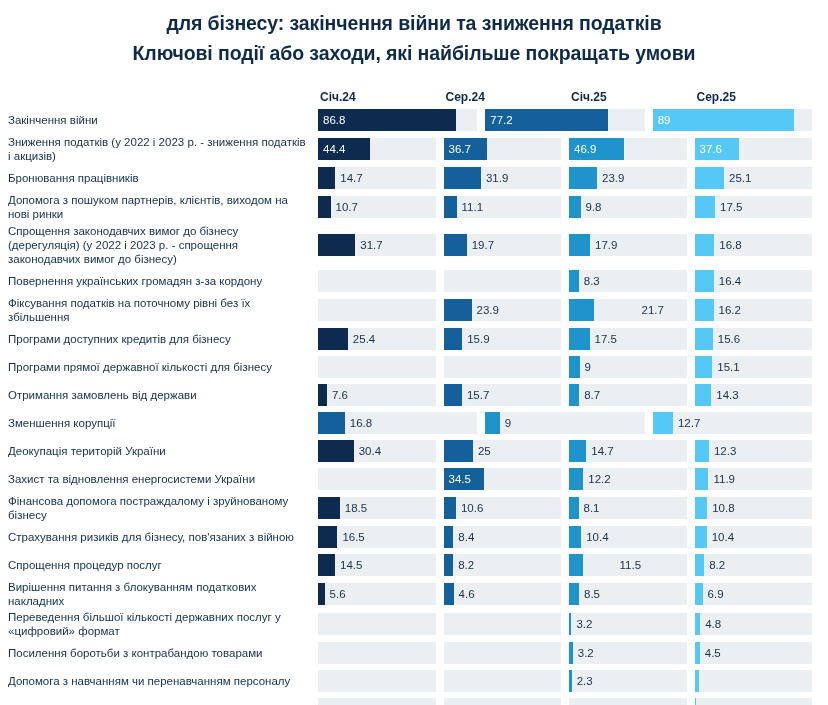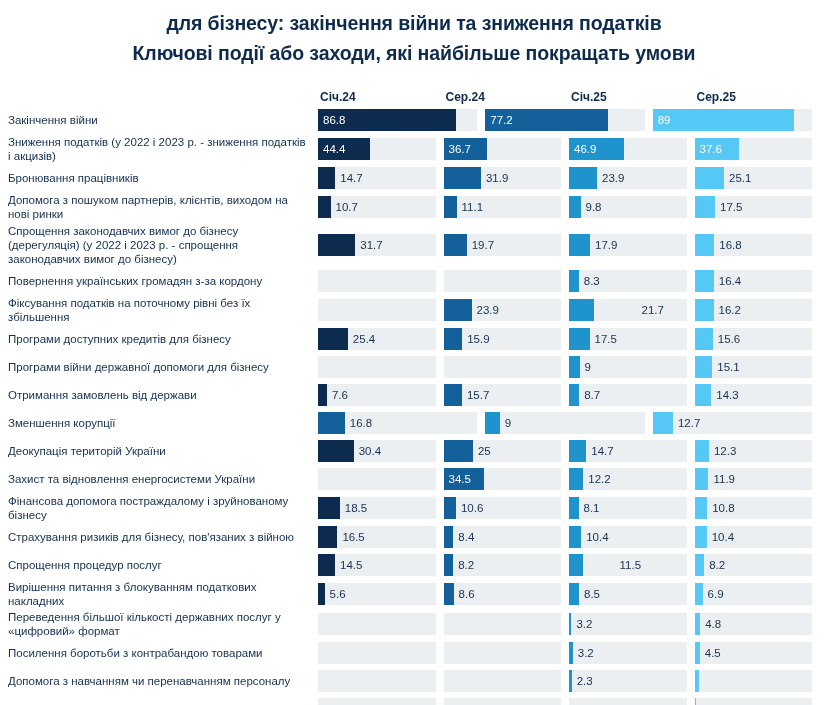--- a/index.html
+++ b/index.html
@@ -339,21 +339,21 @@
             </div>
           </div>
           <div class="cell">
             <div class="track">
               <div class="bar" style="width: 15.6%; background: rgb(86, 200, 245);"></div>
               <span class="val outside" style="left: calc(15.6% + 5px);">15.6</span>
             </div>
           </div>
         </div>
         <div class="row">
-          <div class="row-label">Програми війни державної допомоги для бізнесу</div>
+          <div class="row-label">Програми прямої державної кількості для бізнесу</div>
           <div class="cell">
             <div class="track"></div>
           </div>
           <div class="cell">
             <div class="track"></div>
           </div>
           <div class="cell">
             <div class="track">
               <div class="bar" style="width: 9%; background: rgb(31, 148, 204);"></div>
               <span class="val outside" style="left: calc(9% + 5px);">9</span>
@@ -550,21 +550,21 @@
           <div class="row-label">Вирішення питання з блокуванням податкових накладних</div>
           <div class="cell">
             <div class="track">
               <div class="bar" style="width: 5.6%; background: rgb(13, 43, 78);"></div>
               <span class="val outside" style="left: calc(5.6% + 5px);">5.6</span>
             </div>
           </div>
           <div class="cell">
             <div class="track">
               <div class="bar" style="width: 8.6%; background: rgb(20, 96, 155);"></div>
-              <span class="val outside" style="left: calc(8.6% + 5px);">8.6</span>
+              <span class="val outside" style="left: calc(8.6% + 5px);">4.6</span>
             </div>
           </div>
           <div class="cell">
             <div class="track">
               <div class="bar" style="width: 8.5%; background: rgb(31, 148, 204);"></div>
               <span class="val outside" style="left: calc(8.5% + 5px);">8.5</span>
             </div>
           </div>
           <div class="cell">
             <div class="track">

